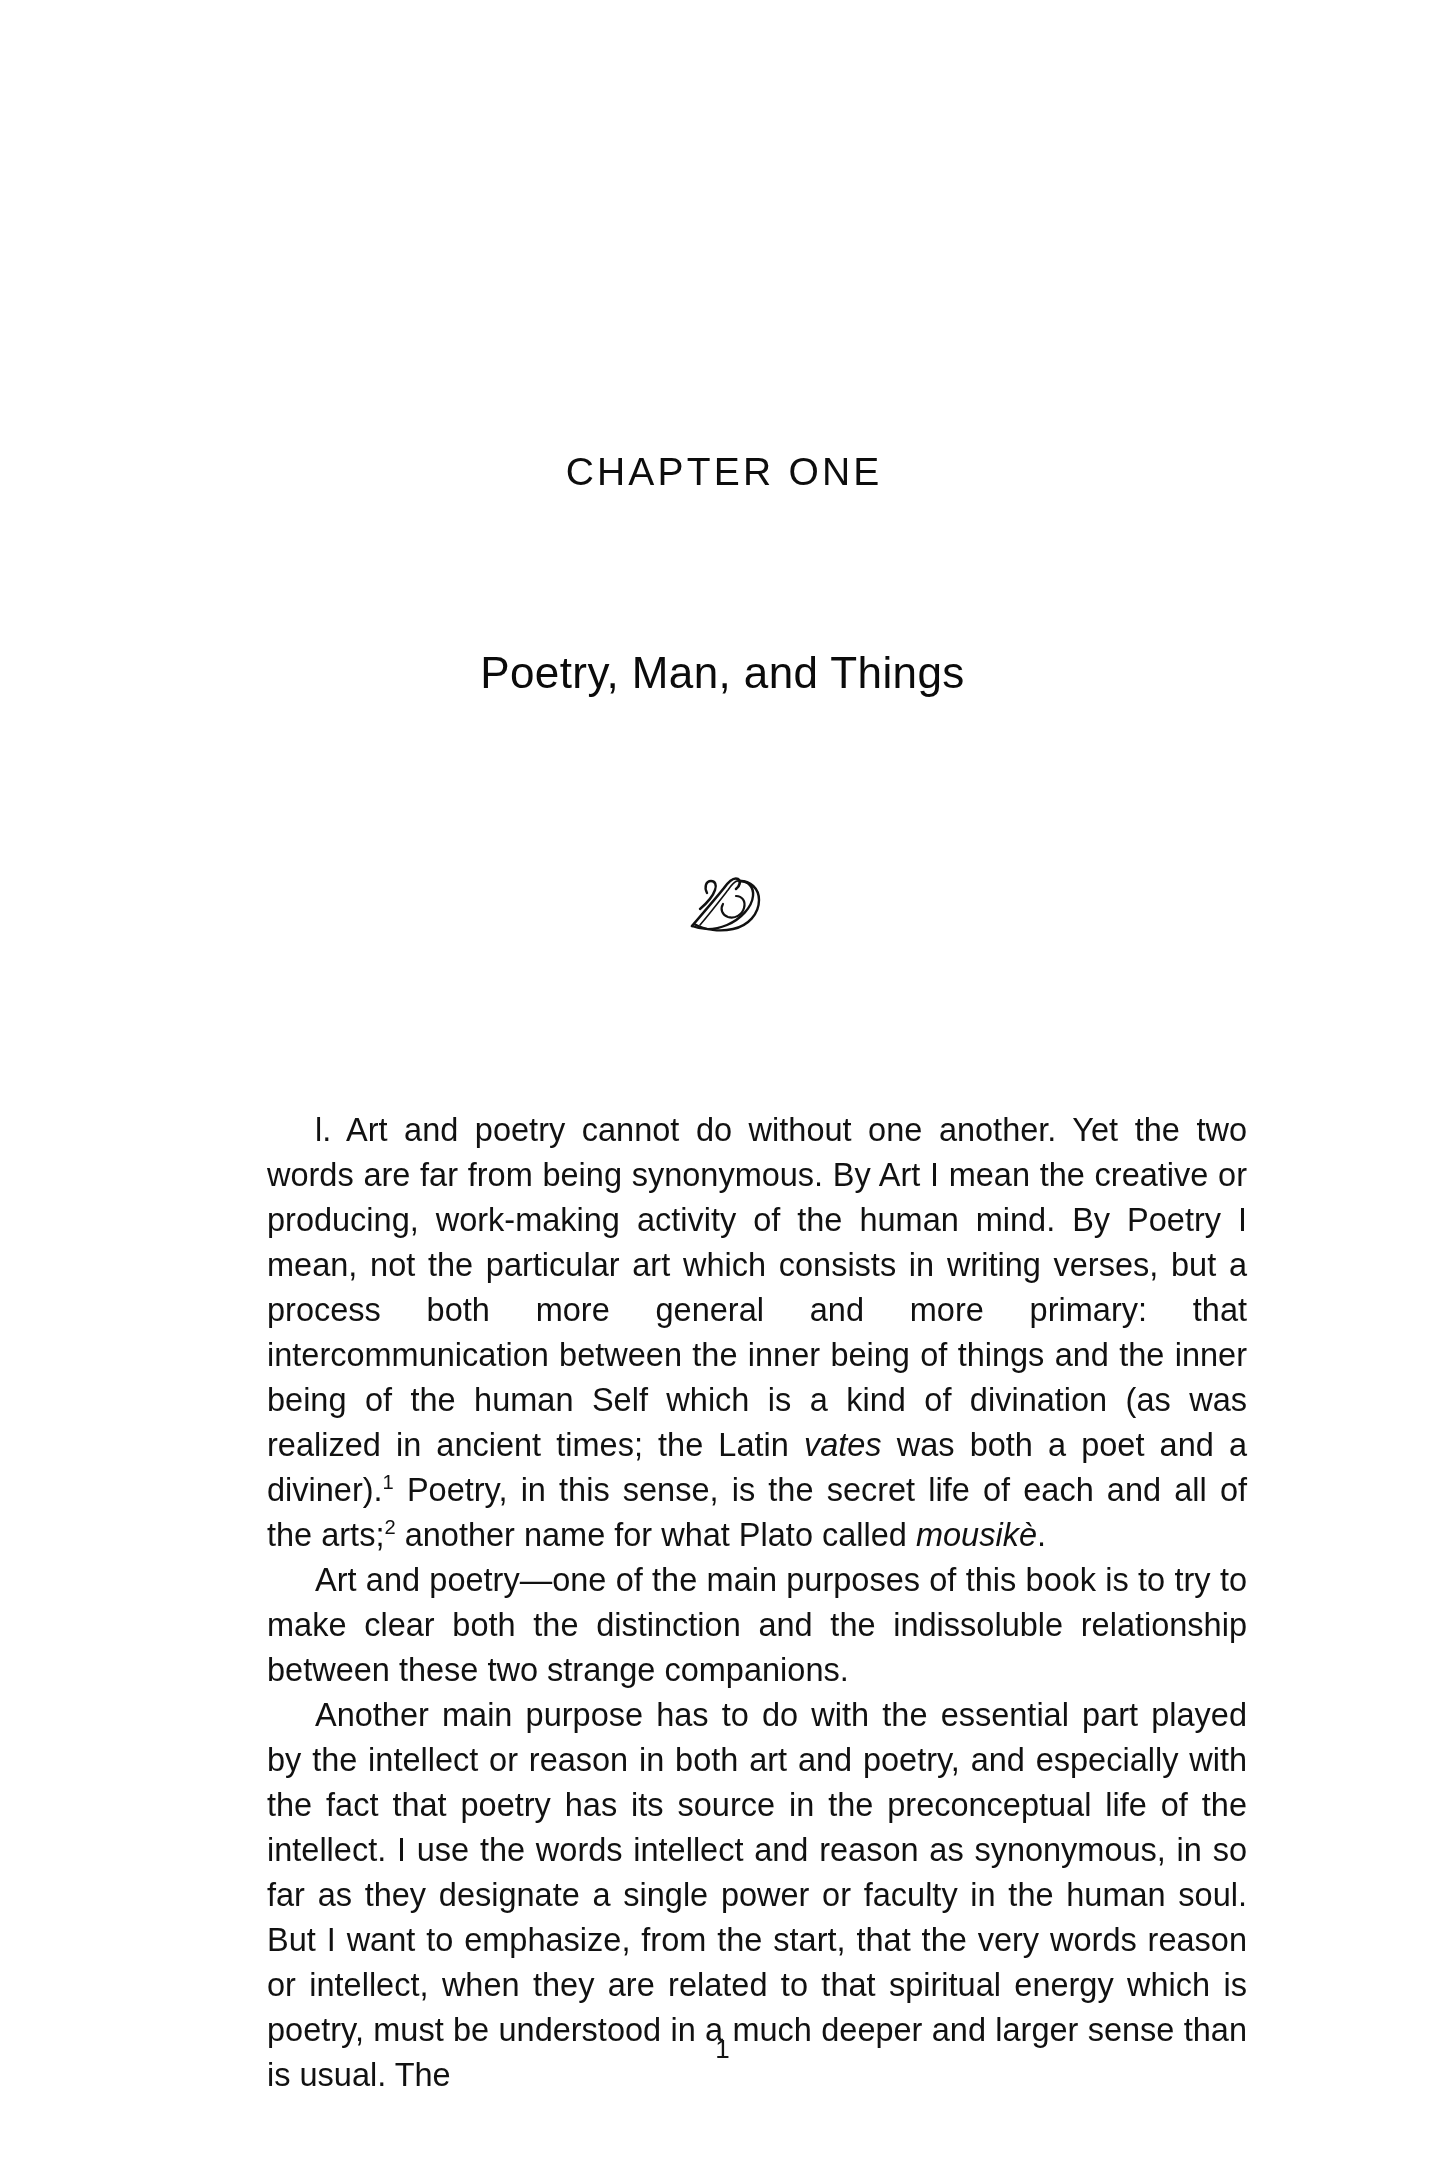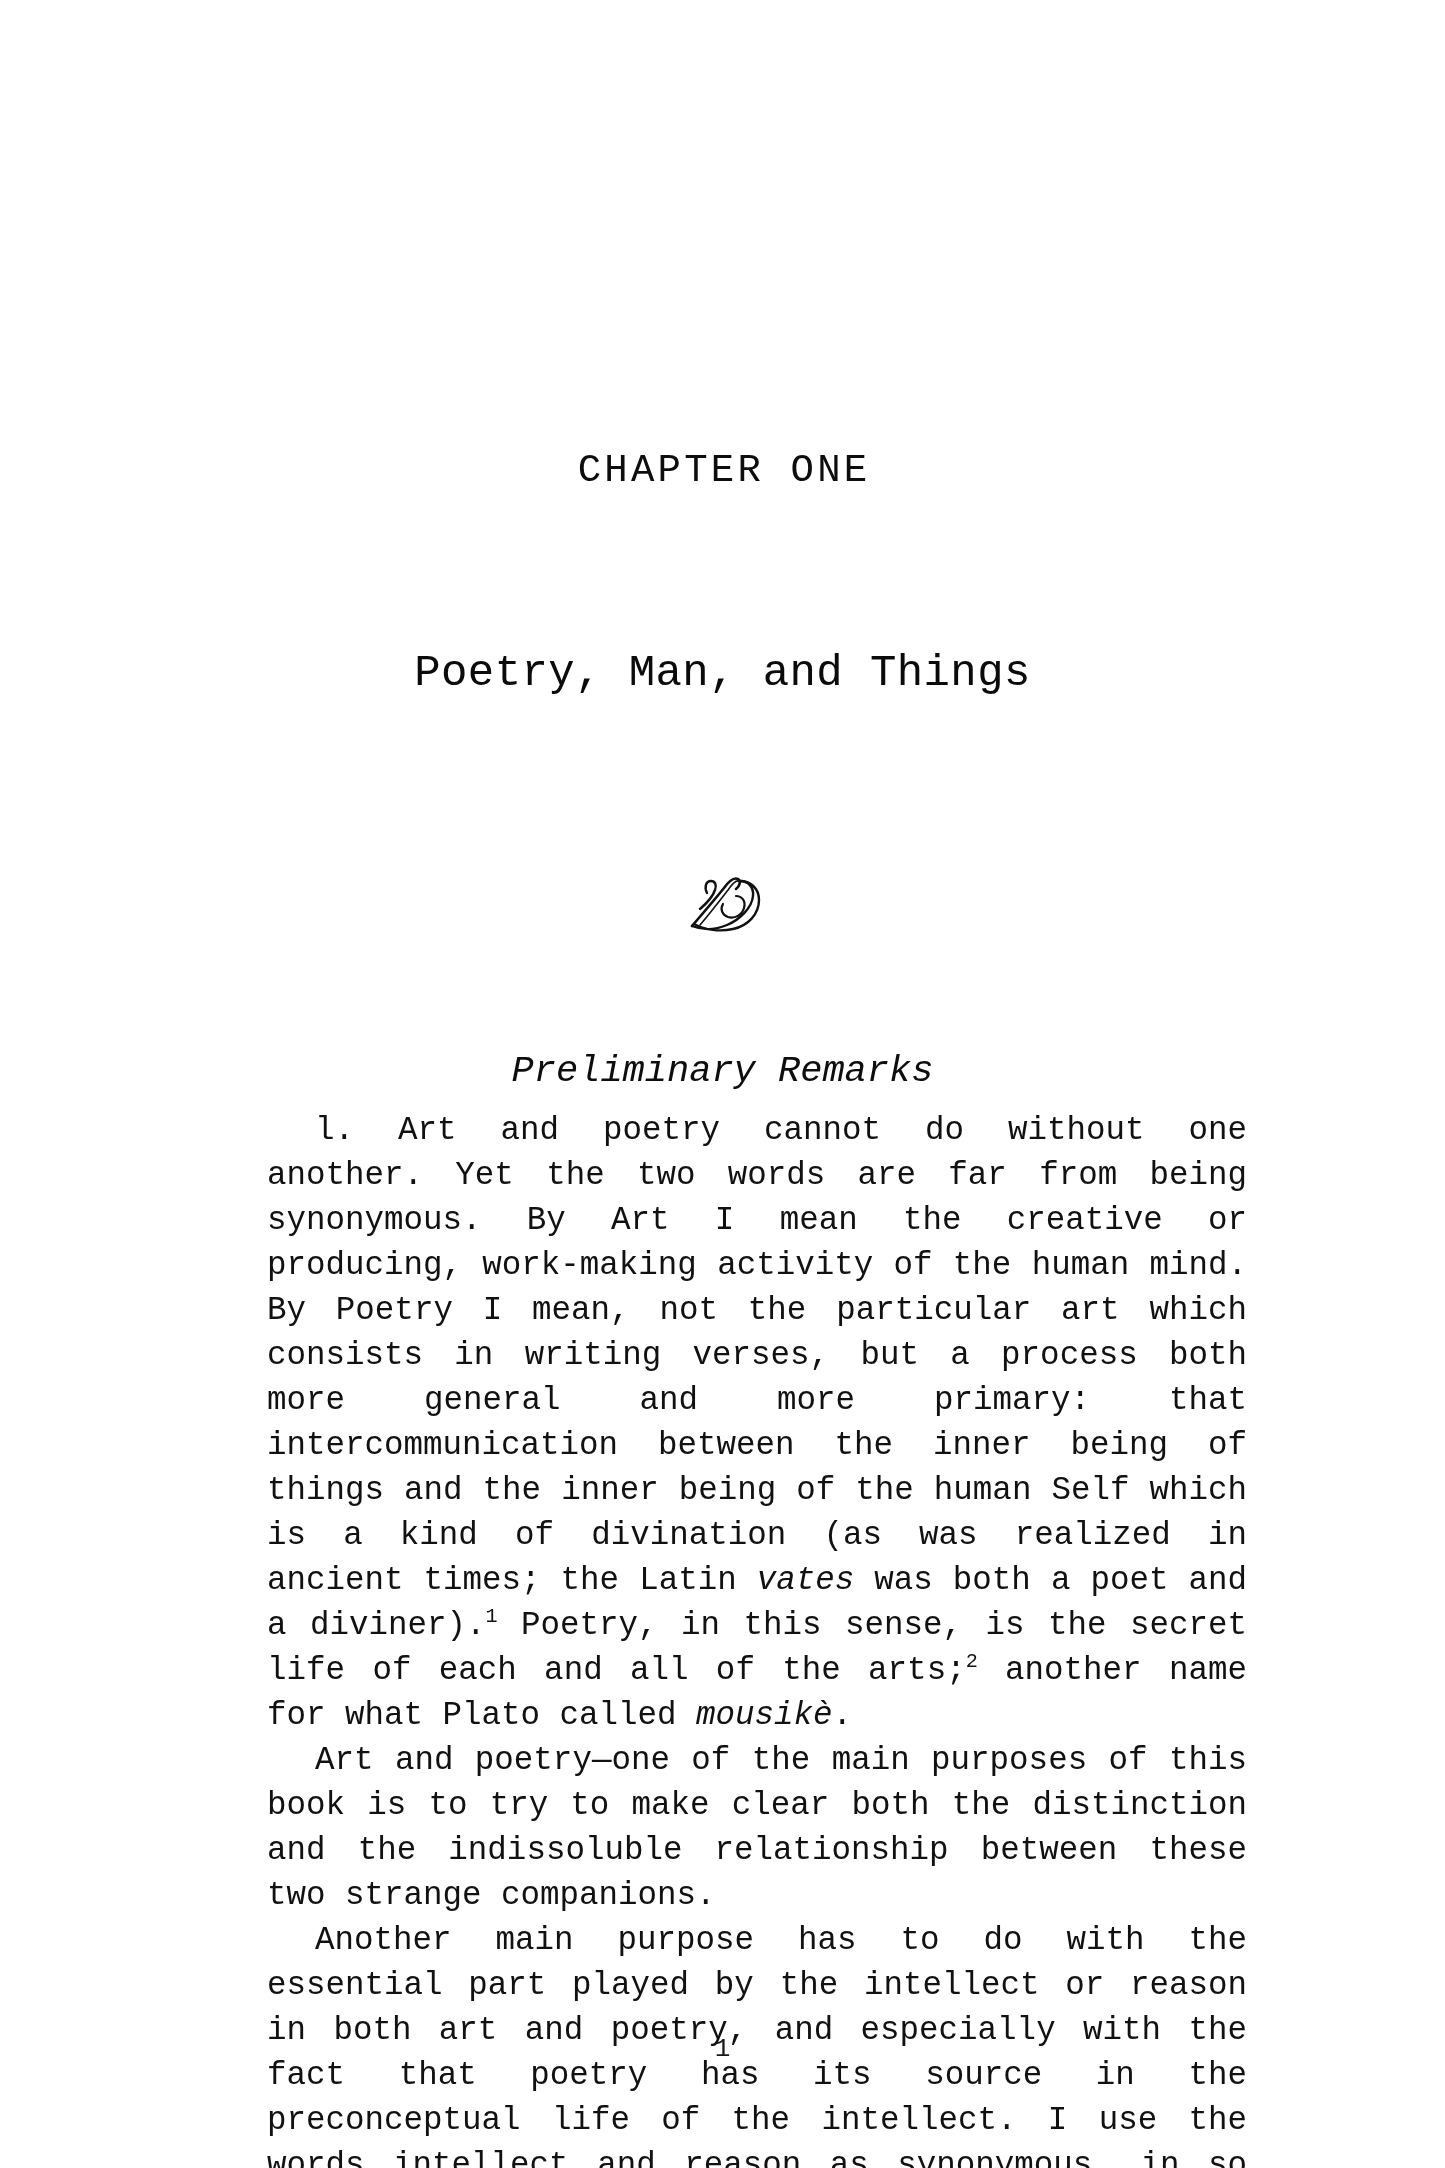--- a/index.html
+++ b/index.html
@@ -8,21 +8,21 @@
     background: #ffffff;
   }
   .page {
     position: relative;
     width: 1445px;
     height: 2168px;
     margin: 0 auto;
     background: #ffffff;
     overflow: hidden;
     color: #111111;
-    font-family: Liberation Mono, monospace;
+    font-family: Liberation Sans, sans-serif;
   }
 
   
   .chapter-label {
     position: absolute;
     top: 452px;
     left: 0;
     width: 1445px;
     text-align: center;
     font-size: 39px;
@@ -136,21 +136,20 @@
         <path d="M12 54 C24 40 36 26 44 16 C49 9 54 5 58 7 C61 9 60 14 56 17" stroke-width="2.6"></path>
         <path d="M20 53 C31 40 41 27 48 18 C52 12 56 8 59 9" stroke-width="1.6"></path>
         <path d="M27 21 C24 15 26 9 31 9 C35 9 37 13 35 18 C33 24 27 31 20 37" stroke-width="2.4"></path>
         <path d="M12 54 C22 58 35 58 47 53 C61 47 72 35 73 24 C74 15 68 9 60 9" stroke-width="2.4"></path>
         <path d="M60 9 C70 9 79 16 79 28 C79 42 68 54 53 57 C40 60 25 58 14 52" stroke-width="2.4"></path>
         <path d="M56 24 C62 24 66 29 64 36 C62 43 55 47 48 45 C42 43 40 37 43 32" stroke-width="2.2"></path>
       </g>
     </svg>
   </div>
 
-  <h2 class="section-heading">Preliminary Remarks</h2>
 
   <div class="body-column">
 
     <p class="indent"><span>l. Art and poetry cannot do without one another. Yet the two words are far from being synonymous. By Art I mean the creative or producing, work-making activity of the human mind. By Poetry I mean, not the particular art which consists in writing verses, but a process both more general and more primary: that intercommunication between the inner being of things and the inner being of the human Self which is a kind of divination (as was realized in ancient times; the Latin </span><em>vates</em><span> was both a poet and a diviner).</span><sup>1</sup><span> Poetry, in this sense, is the secret life of each and all of the arts;</span><sup>2</sup><span> another name for what Plato called </span><em>mousikè</em><span>.</span></p>
 
     <p class="indent">Art and poetry—one of the main purposes of this book is to try to make clear both the distinction and the indissoluble relationship between these two strange companions.</p>
 
     <p class="indent">Another main purpose has to do with the essential part played by the intellect or reason in both art and poetry, and especially with the fact that poetry has its source in the preconceptual life of the intellect. I use the words intellect and reason as synonymous, in so far as they designate a single power or faculty in the human soul. But I want to emphasize, from the start, that the very words reason or intellect, when they are related to that spiritual energy which is poetry, must be understood in a much deeper and larger sense than is usual. The</p>
 
   </div>

